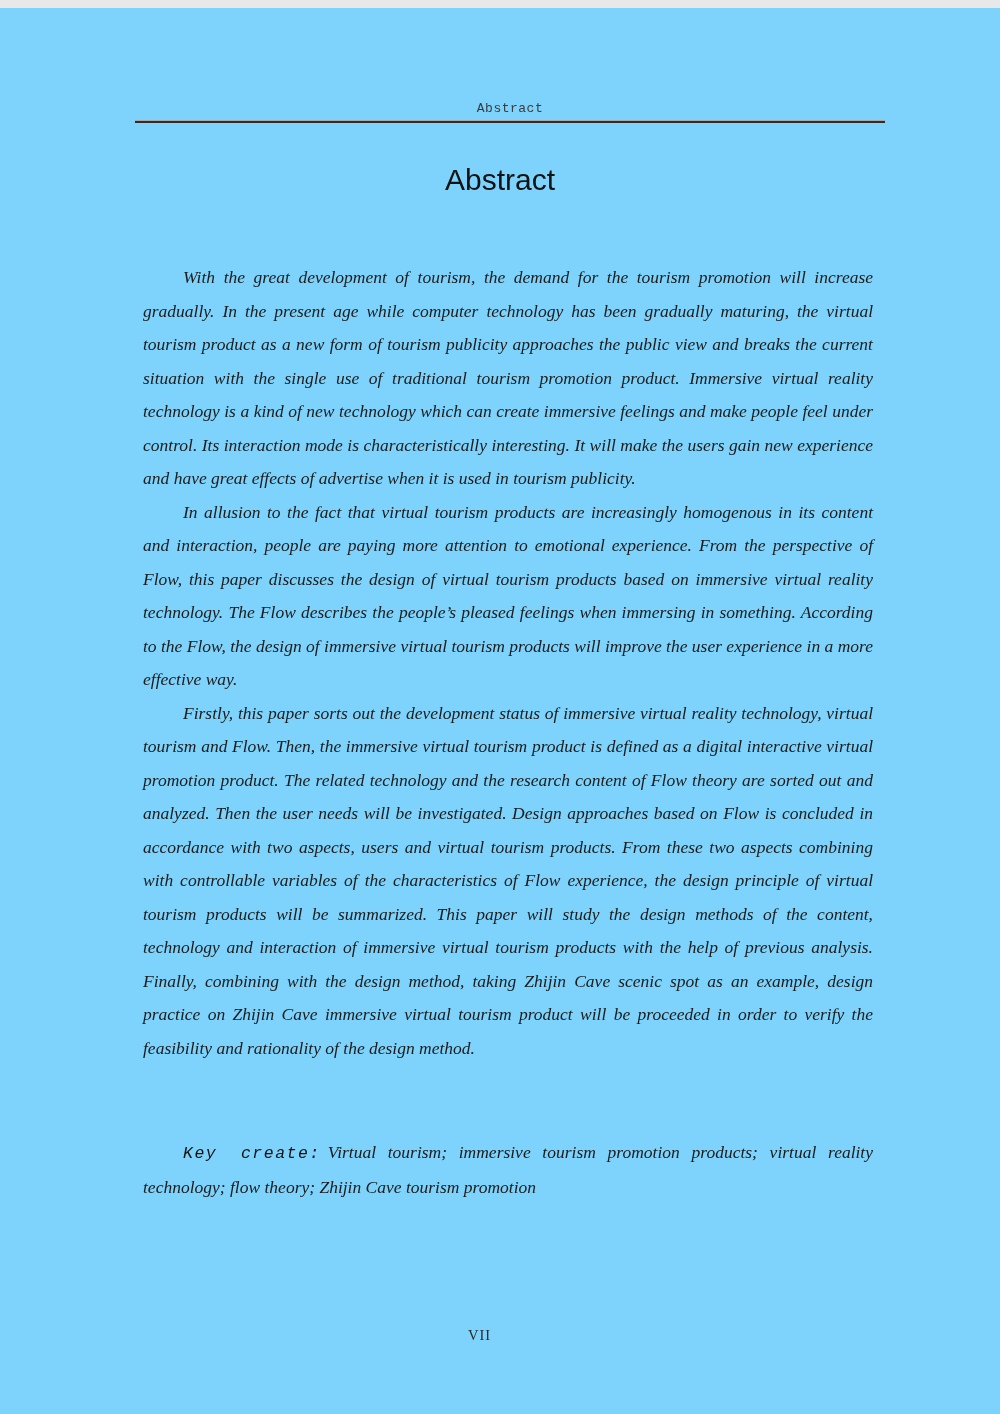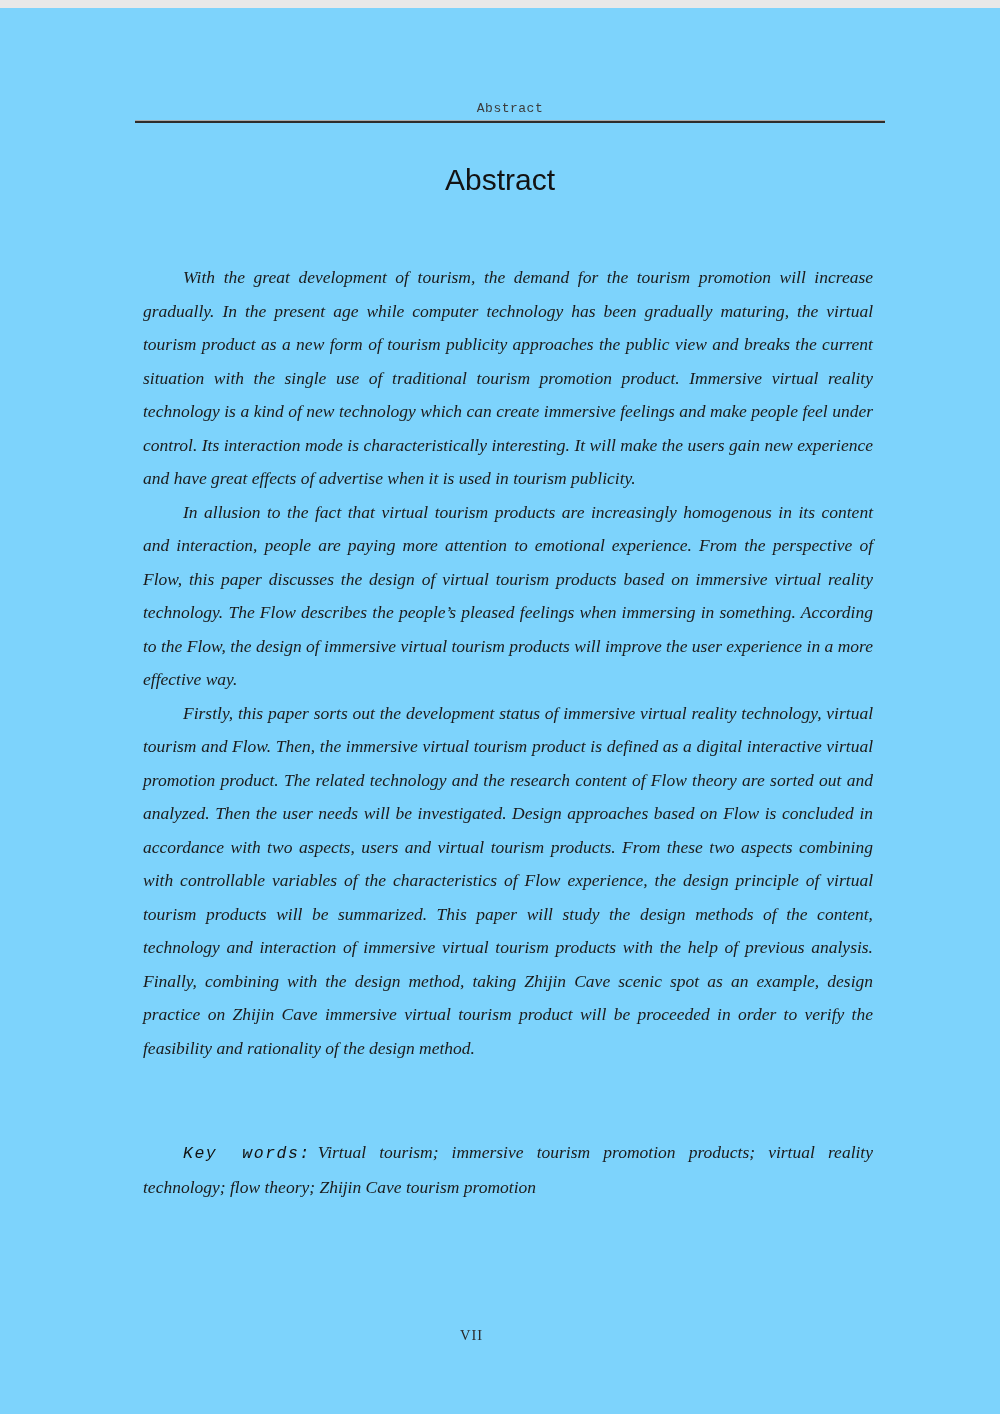--- a/index.html
+++ b/index.html
@@ -74,21 +74,21 @@
     font-size: 16.5px;
     letter-spacing: 1.5px;
     word-spacing: 5px;
     color: #121212;
     margin-right: 7px;
   }
   
   .page-footer {
     position: absolute;
     top: 1318px;
-    left: 8px;
+    left: 16px;
     width: 911px;
     text-align: center;
     padding-left: 16px;
   }
   .page-number {
     display: inline-block;
     font-family: "Liberation Serif", "DejaVu Serif", serif;
     font-size: 14.5px;
     letter-spacing: 1px;
     color: #2a2a2a;
@@ -104,20 +104,20 @@
     <div class="header-rule"></div>
   </header>
 
   <h1 class="doc-title">Abstract</h1>
 
   <main class="body-text">
     <p>With the great development of tourism, the demand for the tourism promotion will increase gradually. In the present age while computer technology has been gradually maturing, the virtual tourism product as a new form of tourism publicity approaches the public view and breaks the current situation with the single use of traditional tourism promotion product. Immersive virtual reality technology is a kind of new technology which can create immersive feelings and make people feel under control. Its interaction mode is characteristically interesting. It will make the users gain new experience and have great effects of advertise when it is used in tourism publicity.</p>
     <p>In allusion to the fact that virtual tourism products are increasingly homogenous in its content and interaction, people are paying more attention to emotional experience. From the perspective of Flow, this paper discusses the design of virtual tourism products based on immersive virtual reality technology. The Flow describes the people’s pleased feelings when immersing in something. According to the Flow, the design of immersive virtual tourism products will improve the user experience in a more effective way.</p>
     <p>Firstly, this paper sorts out the development status of immersive virtual reality technology, virtual tourism and Flow. Then, the immersive virtual tourism product is defined as a digital interactive virtual promotion product. The related technology and the research content of Flow theory are sorted out and analyzed. Then the user needs will be investigated. Design approaches based on Flow is concluded in accordance with two aspects, users and virtual tourism products. From these two aspects combining with controllable variables of the characteristics of Flow experience, the design principle of virtual tourism products will be summarized. This paper will study the design methods of the content, technology and interaction of immersive virtual tourism products with the help of previous analysis. Finally, combining with the design method, taking Zhijin Cave scenic spot as an example, design practice on Zhijin Cave immersive virtual tourism product will be proceeded in order to verify the feasibility and rationality of the design method.</p>
 
-    <p class="keywords-line"><span class="kw-label">Key words:</span><span class="kw-text">Virtual tourism; immersive tourism promotion products; virtual reality technology; flow theory; Zhijin Cave tourism promotion</span></p>
+    <p class="keywords-line"><span class="kw-label">Key create:</span><span class="kw-text">Virtual tourism; immersive tourism promotion products; virtual reality technology; flow theory; Zhijin Cave tourism promotion</span></p>
   </main>
 
   <footer class="page-footer">
     <span class="page-number">VII</span>
   </footer>
 
 </div>
 
 </body></html>

